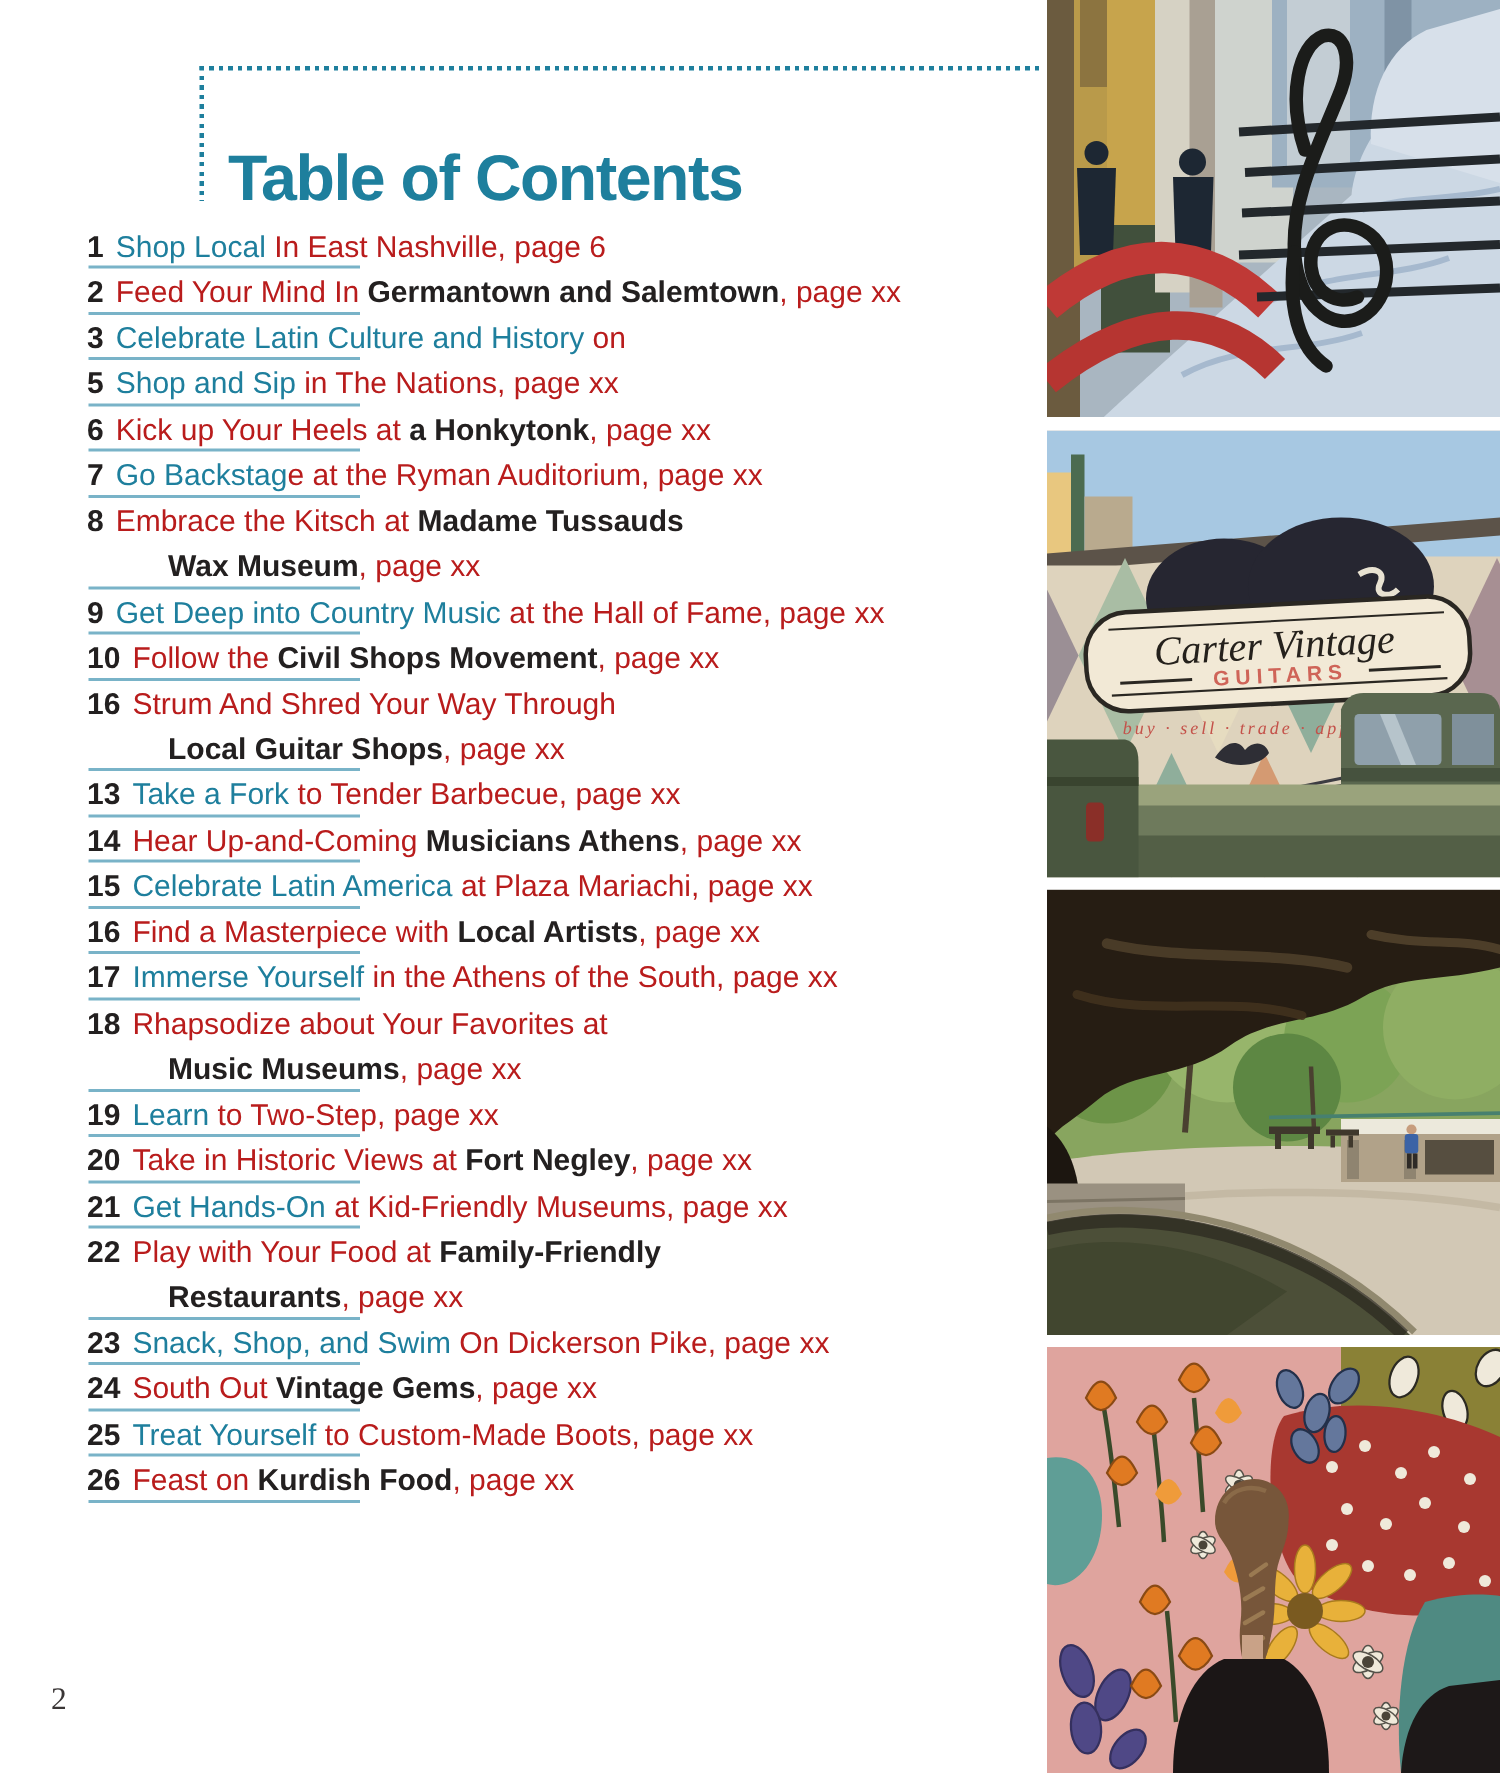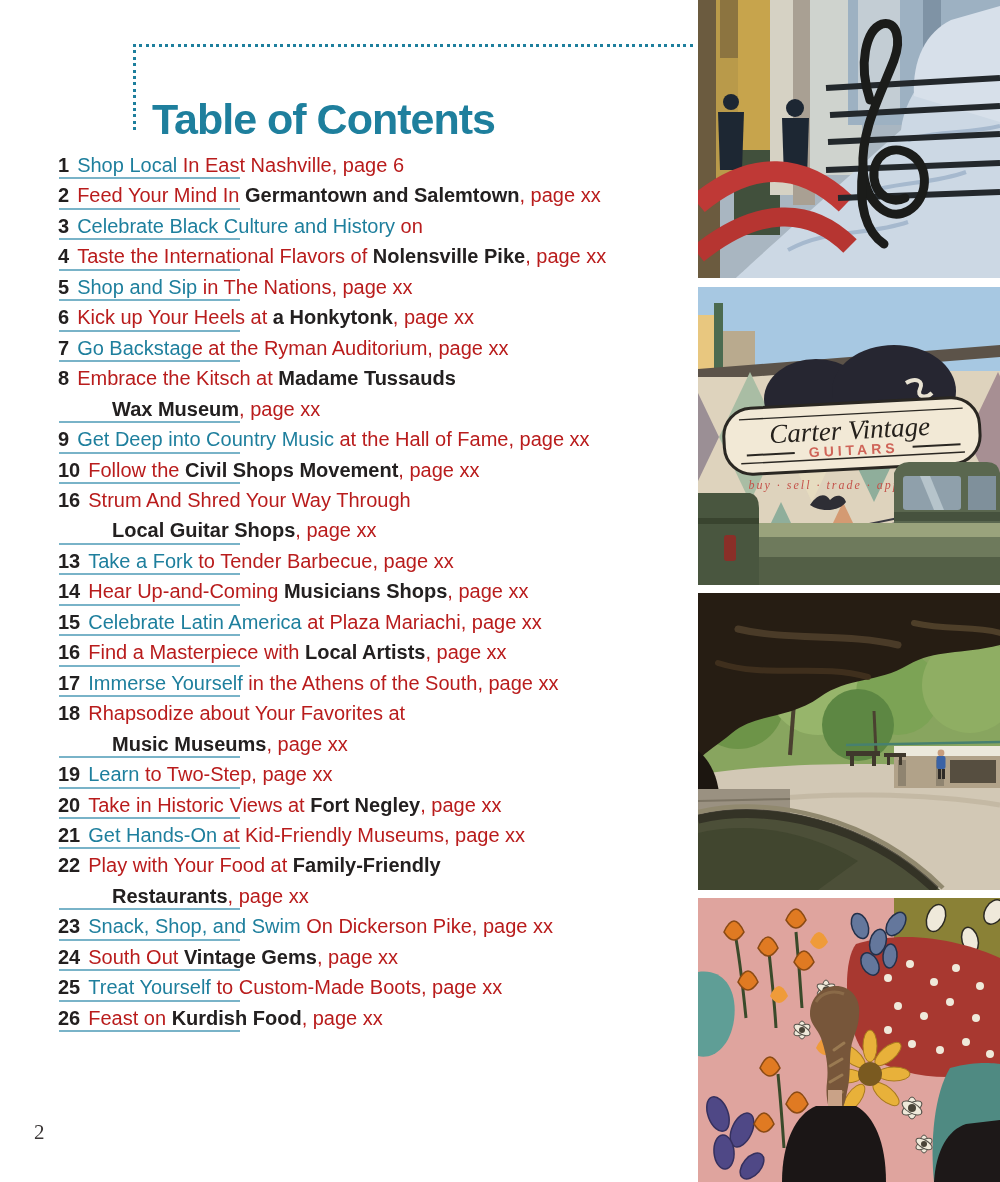--- a/index.html
+++ b/index.html
@@ -54,24 +54,21 @@
 <h1 class="title">Table of Contents</h1>
 
 <div class="toc">
     <div class="entry">
       <div class="line"><span class="num">1</span><span class="accent">Shop Local</span><span class="r"> In East Nashville, page 6</span></div>
     </div>
     <div class="entry">
       <div class="line"><span class="num">2</span><span class="r">Feed Your Mind In </span><span class="b">Germantown and Salemtown</span><span class="r">, page xx</span></div>
     </div>
     <div class="entry">
-      <div class="line"><span class="num">3</span><span class="accent">Celebrate Black Culture and History</span><span class="r"> on</span></div>
-    </div>
-    <div class="entry">
-      <div class="line"><span class="num">4</span><span class="r">Taste the International Flavors of </span><span class="b">Nolensville Pike</span><span class="r">, page xx</span></div>
+      <div class="line"><span class="num">3</span><span class="accent">Celebrate Latin Culture and History</span><span class="r"> on</span></div>
     </div>
     <div class="entry">
       <div class="line"><span class="num">5</span><span class="accent">Shop and Sip</span><span class="r"> in The Nations, page xx</span></div>
     </div>
     <div class="entry">
       <div class="line"><span class="num">6</span><span class="r">Kick up Your Heels at </span><span class="b">a Honkytonk</span><span class="r">, page xx</span></div>
     </div>
     <div class="entry">
       <div class="line"><span class="num">7</span><span class="accent">Go Backstag</span><span class="r">e at the Ryman Auditorium, page xx</span></div>
     </div>
@@ -86,21 +83,21 @@
       <div class="line"><span class="num">10</span><span class="r">Follow the </span><span class="b">Civil Shops Movement</span><span class="r">, page xx</span></div>
     </div>
     <div class="entry">
       <div class="line"><span class="num">16</span><span class="r">Strum And Shred Your Way Through</span></div>
       <div class="line cont"><span class="b">Local Guitar Shops</span><span class="r">, page xx</span></div>
     </div>
     <div class="entry">
       <div class="line"><span class="num">13</span><span class="accent">Take a Fork</span><span class="r"> to Tender Barbecue, page xx</span></div>
     </div>
     <div class="entry">
-      <div class="line"><span class="num">14</span><span class="r">Hear Up-and-Coming </span><span class="b">Musicians Shops</span><span class="r">, page xx</span></div>
+      <div class="line"><span class="num">14</span><span class="r">Hear Up-and-Coming </span><span class="b">Musicians Athens</span><span class="r">, page xx</span></div>
     </div>
     <div class="entry">
       <div class="line"><span class="num">15</span><span class="accent">Celebrate Latin America</span><span class="r"> at Plaza Mariachi, page xx</span></div>
     </div>
     <div class="entry">
       <div class="line"><span class="num">16</span><span class="r">Find a Masterpiece with </span><span class="b">Local Artists</span><span class="r">, page xx</span></div>
     </div>
     <div class="entry">
       <div class="line"><span class="num">17</span><span class="accent">Immerse Yourself</span><span class="r"> in the Athens of the South, page xx</span></div>
     </div>

